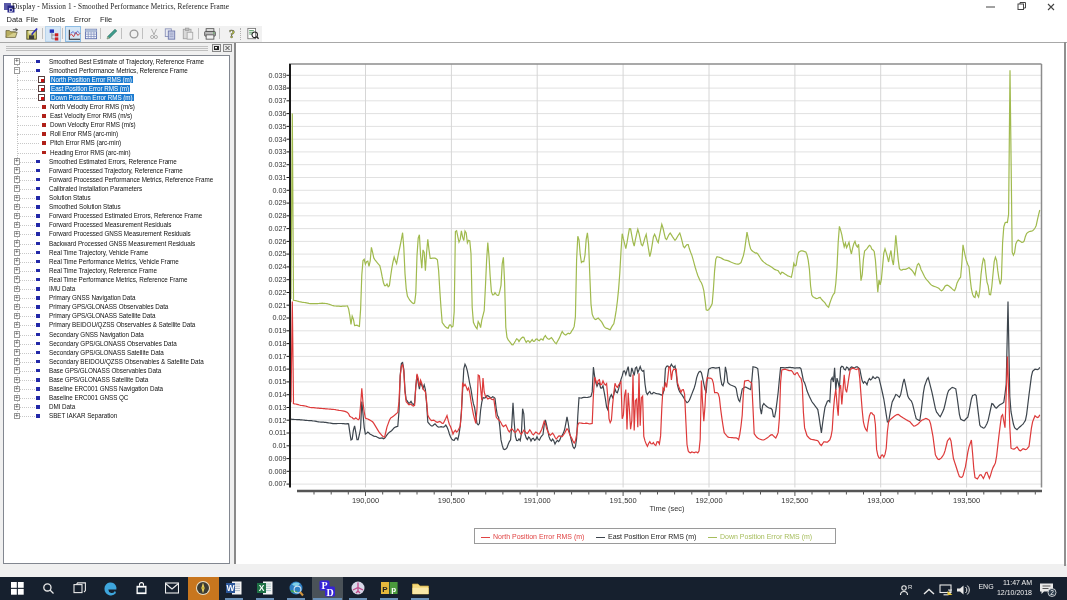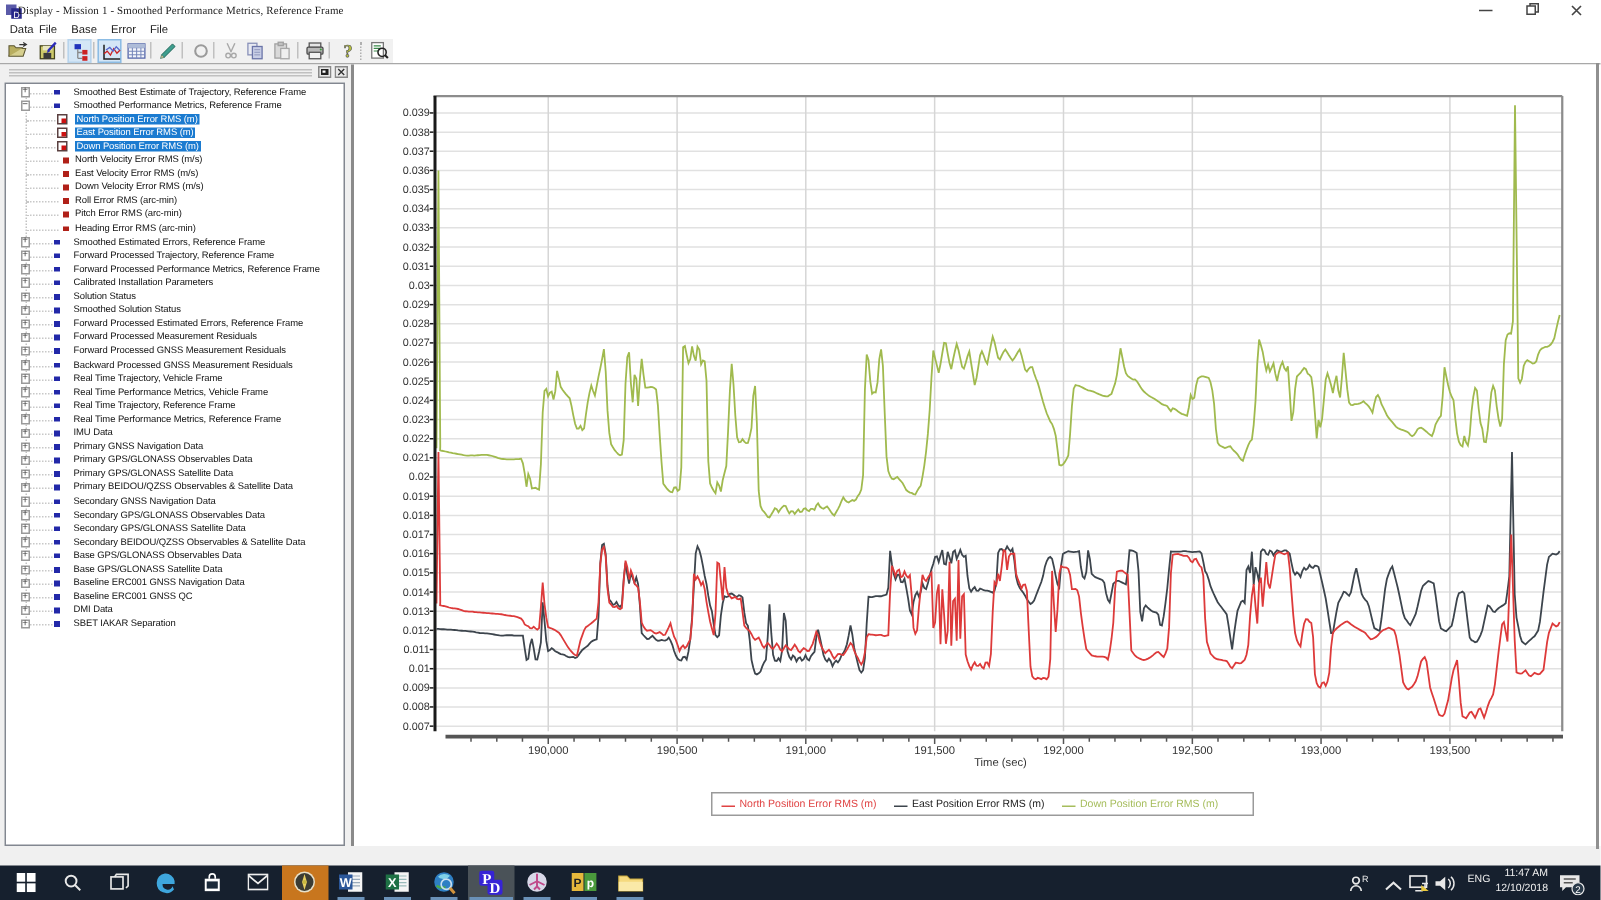--- a/index.html
+++ b/index.html
@@ -59,21 +59,21 @@
         <rect x="12" y="4" width="5.5" height="5.5" fill="none" stroke="#444" stroke-width="1"></rect>
         <path d="M14 4 V2.5 H19.5 V8 H17.5" fill="none" stroke="#444" stroke-width="1"></path>
       </svg></span>
   <span class="caption" style="left:1036px"><svg width="30" height="14">
         <path d="M12 4 L18 10 M18 4 L12 10" stroke="#444" stroke-width="1.1"></path>
       </svg></span>
 </div>
 <div id="menubar">
   <span class="mitem" style="left:6.5px">Data</span>
   <span class="mitem" style="left:26px">File</span>
-  <span class="mitem" style="left:47.5px">Base</span>
+  <span class="mitem" style="left:47.5px">Tools</span>
   <span class="mitem" style="left:74px">Error</span>
   <span class="mitem" style="left:100px">File</span>
 </div>
 <div id="toolbar">
 <div id="toolbarbg"></div>
 <span class="tbtn" style="left:4px;">
       <svg width="16" height="16">
         <path d="M1 12 L3 6 L14 6 L12 12 Z" fill="#d6cf8e" stroke="#5a5430" stroke-width="0.8"></path>
         <path d="M1 12 L1 4 L5 4 L6.5 5.5 L12 5.5" fill="#b8ae60" stroke="#5a5430" stroke-width="0.8"></path>
         <path d="M9 3 L14 3 M12 1.5 L14.5 3 L12 4.5" stroke="#333" stroke-width="0.9" fill="none"></path>

